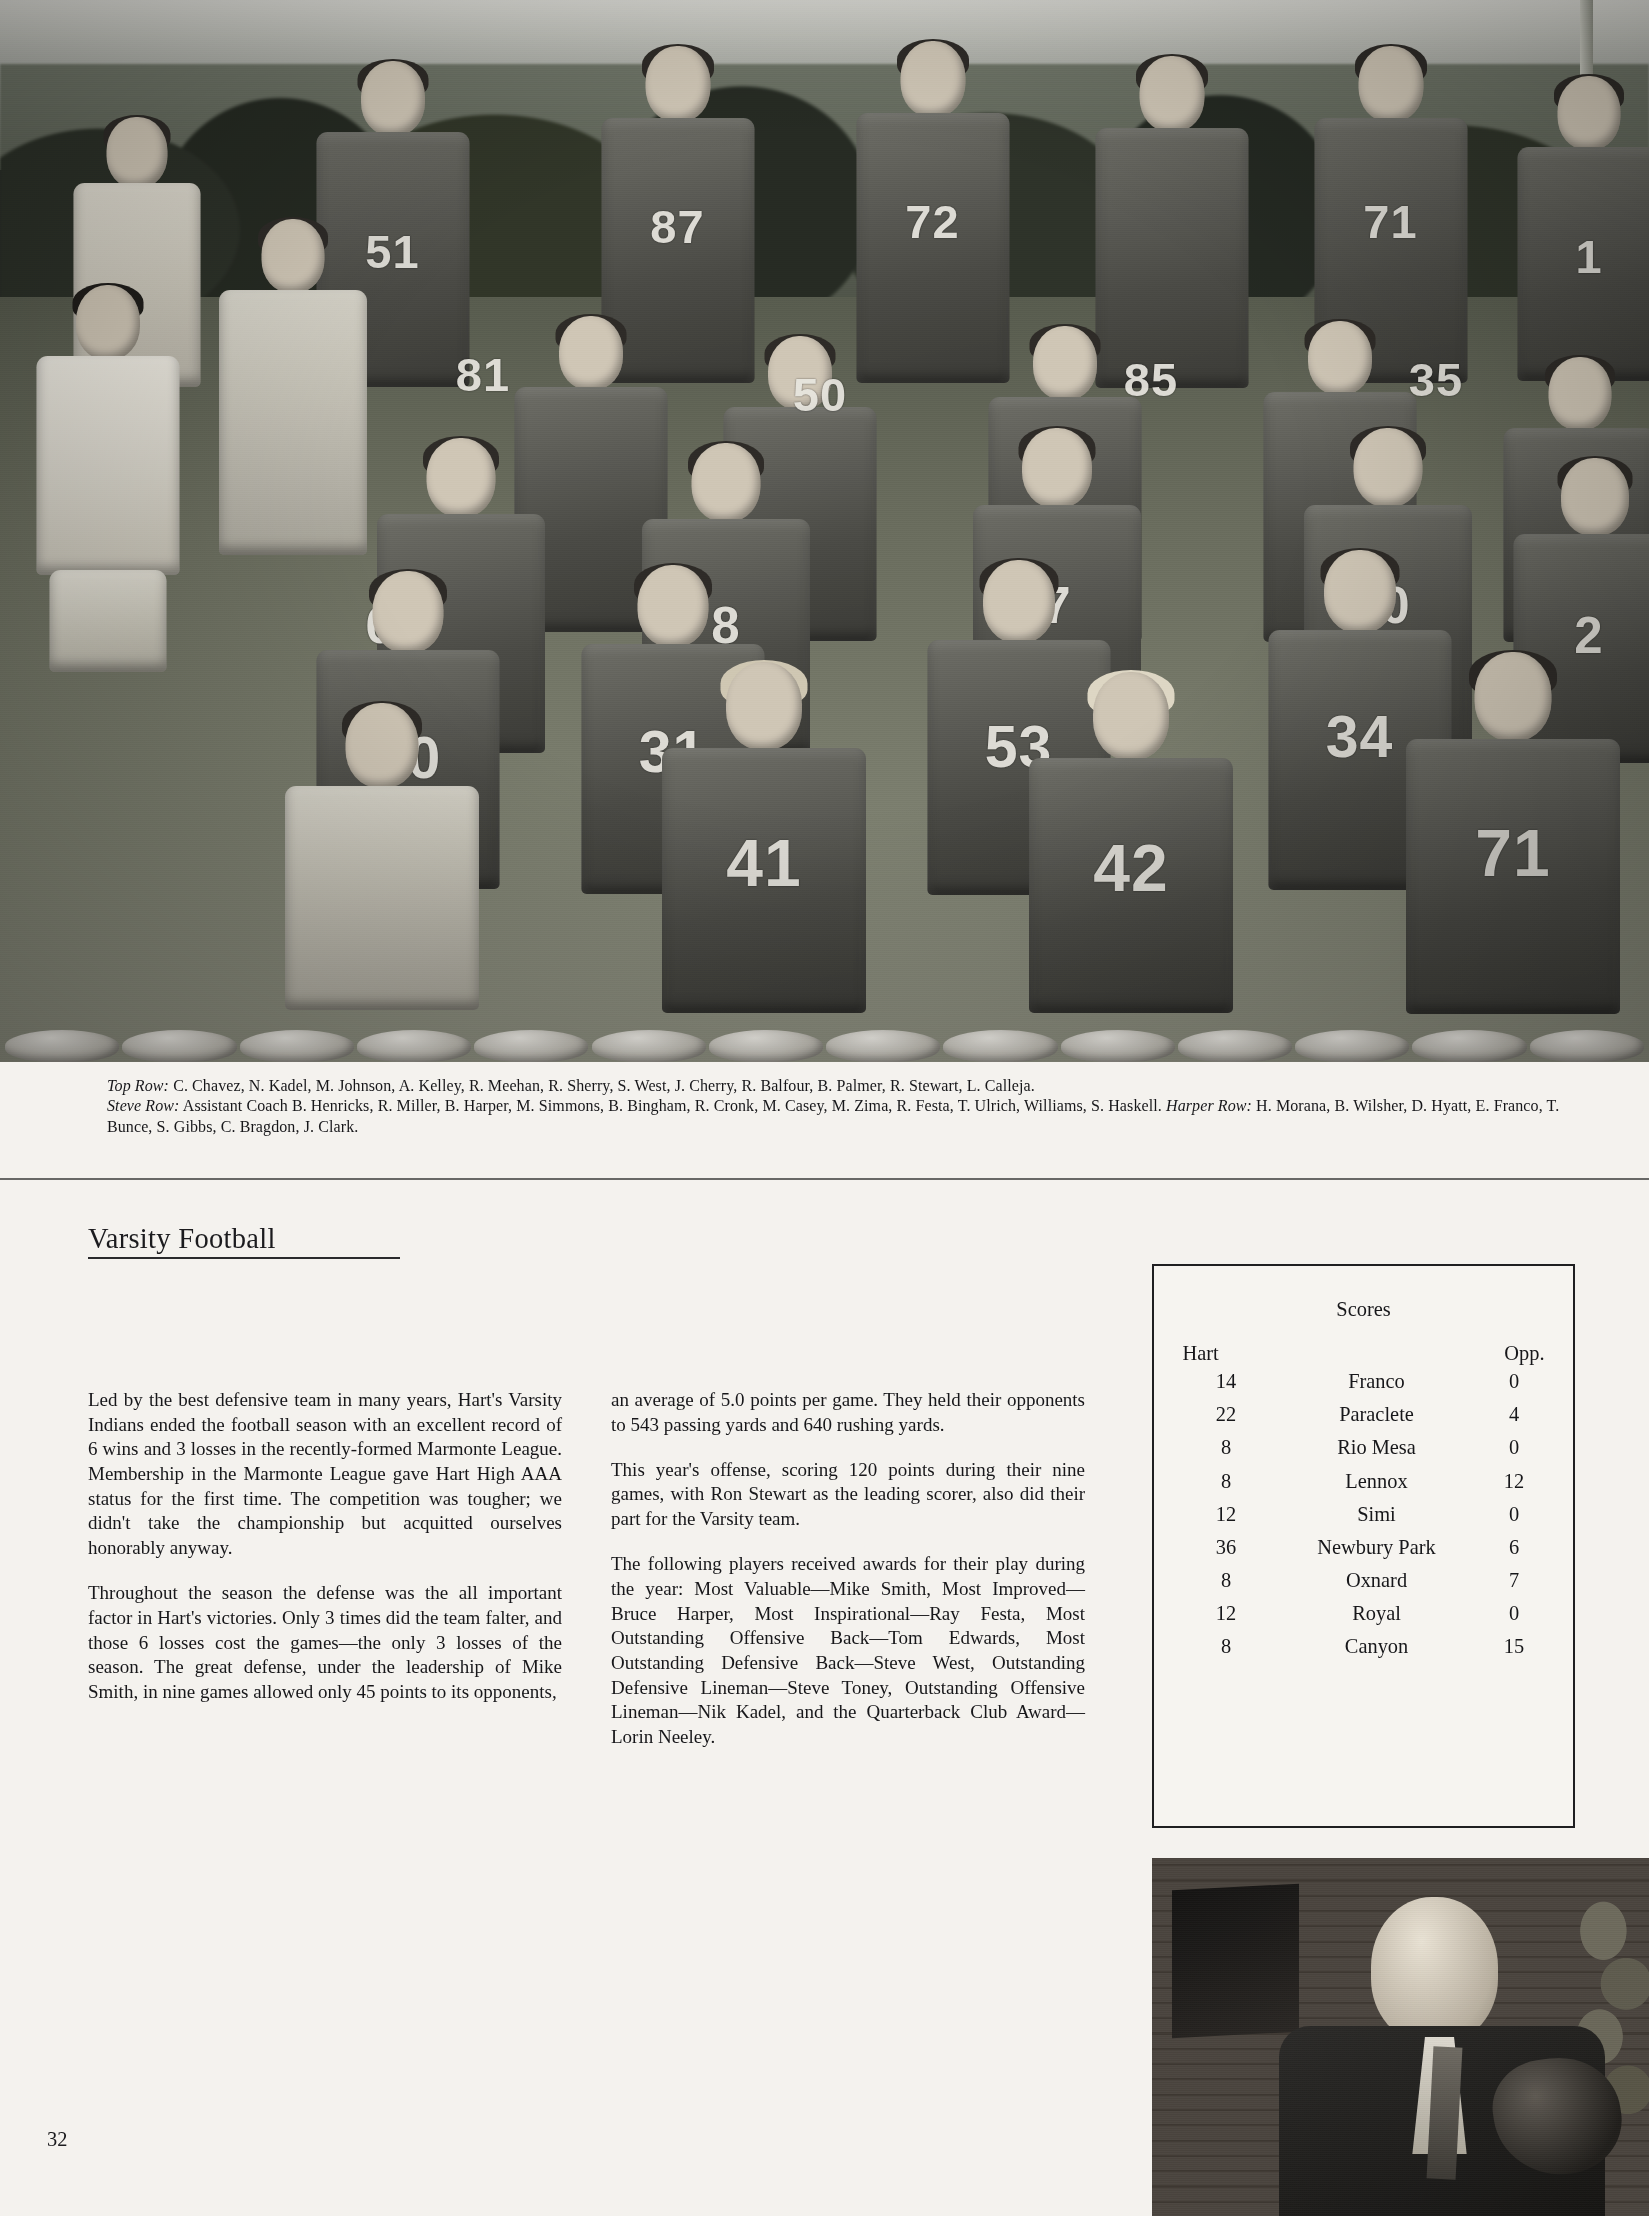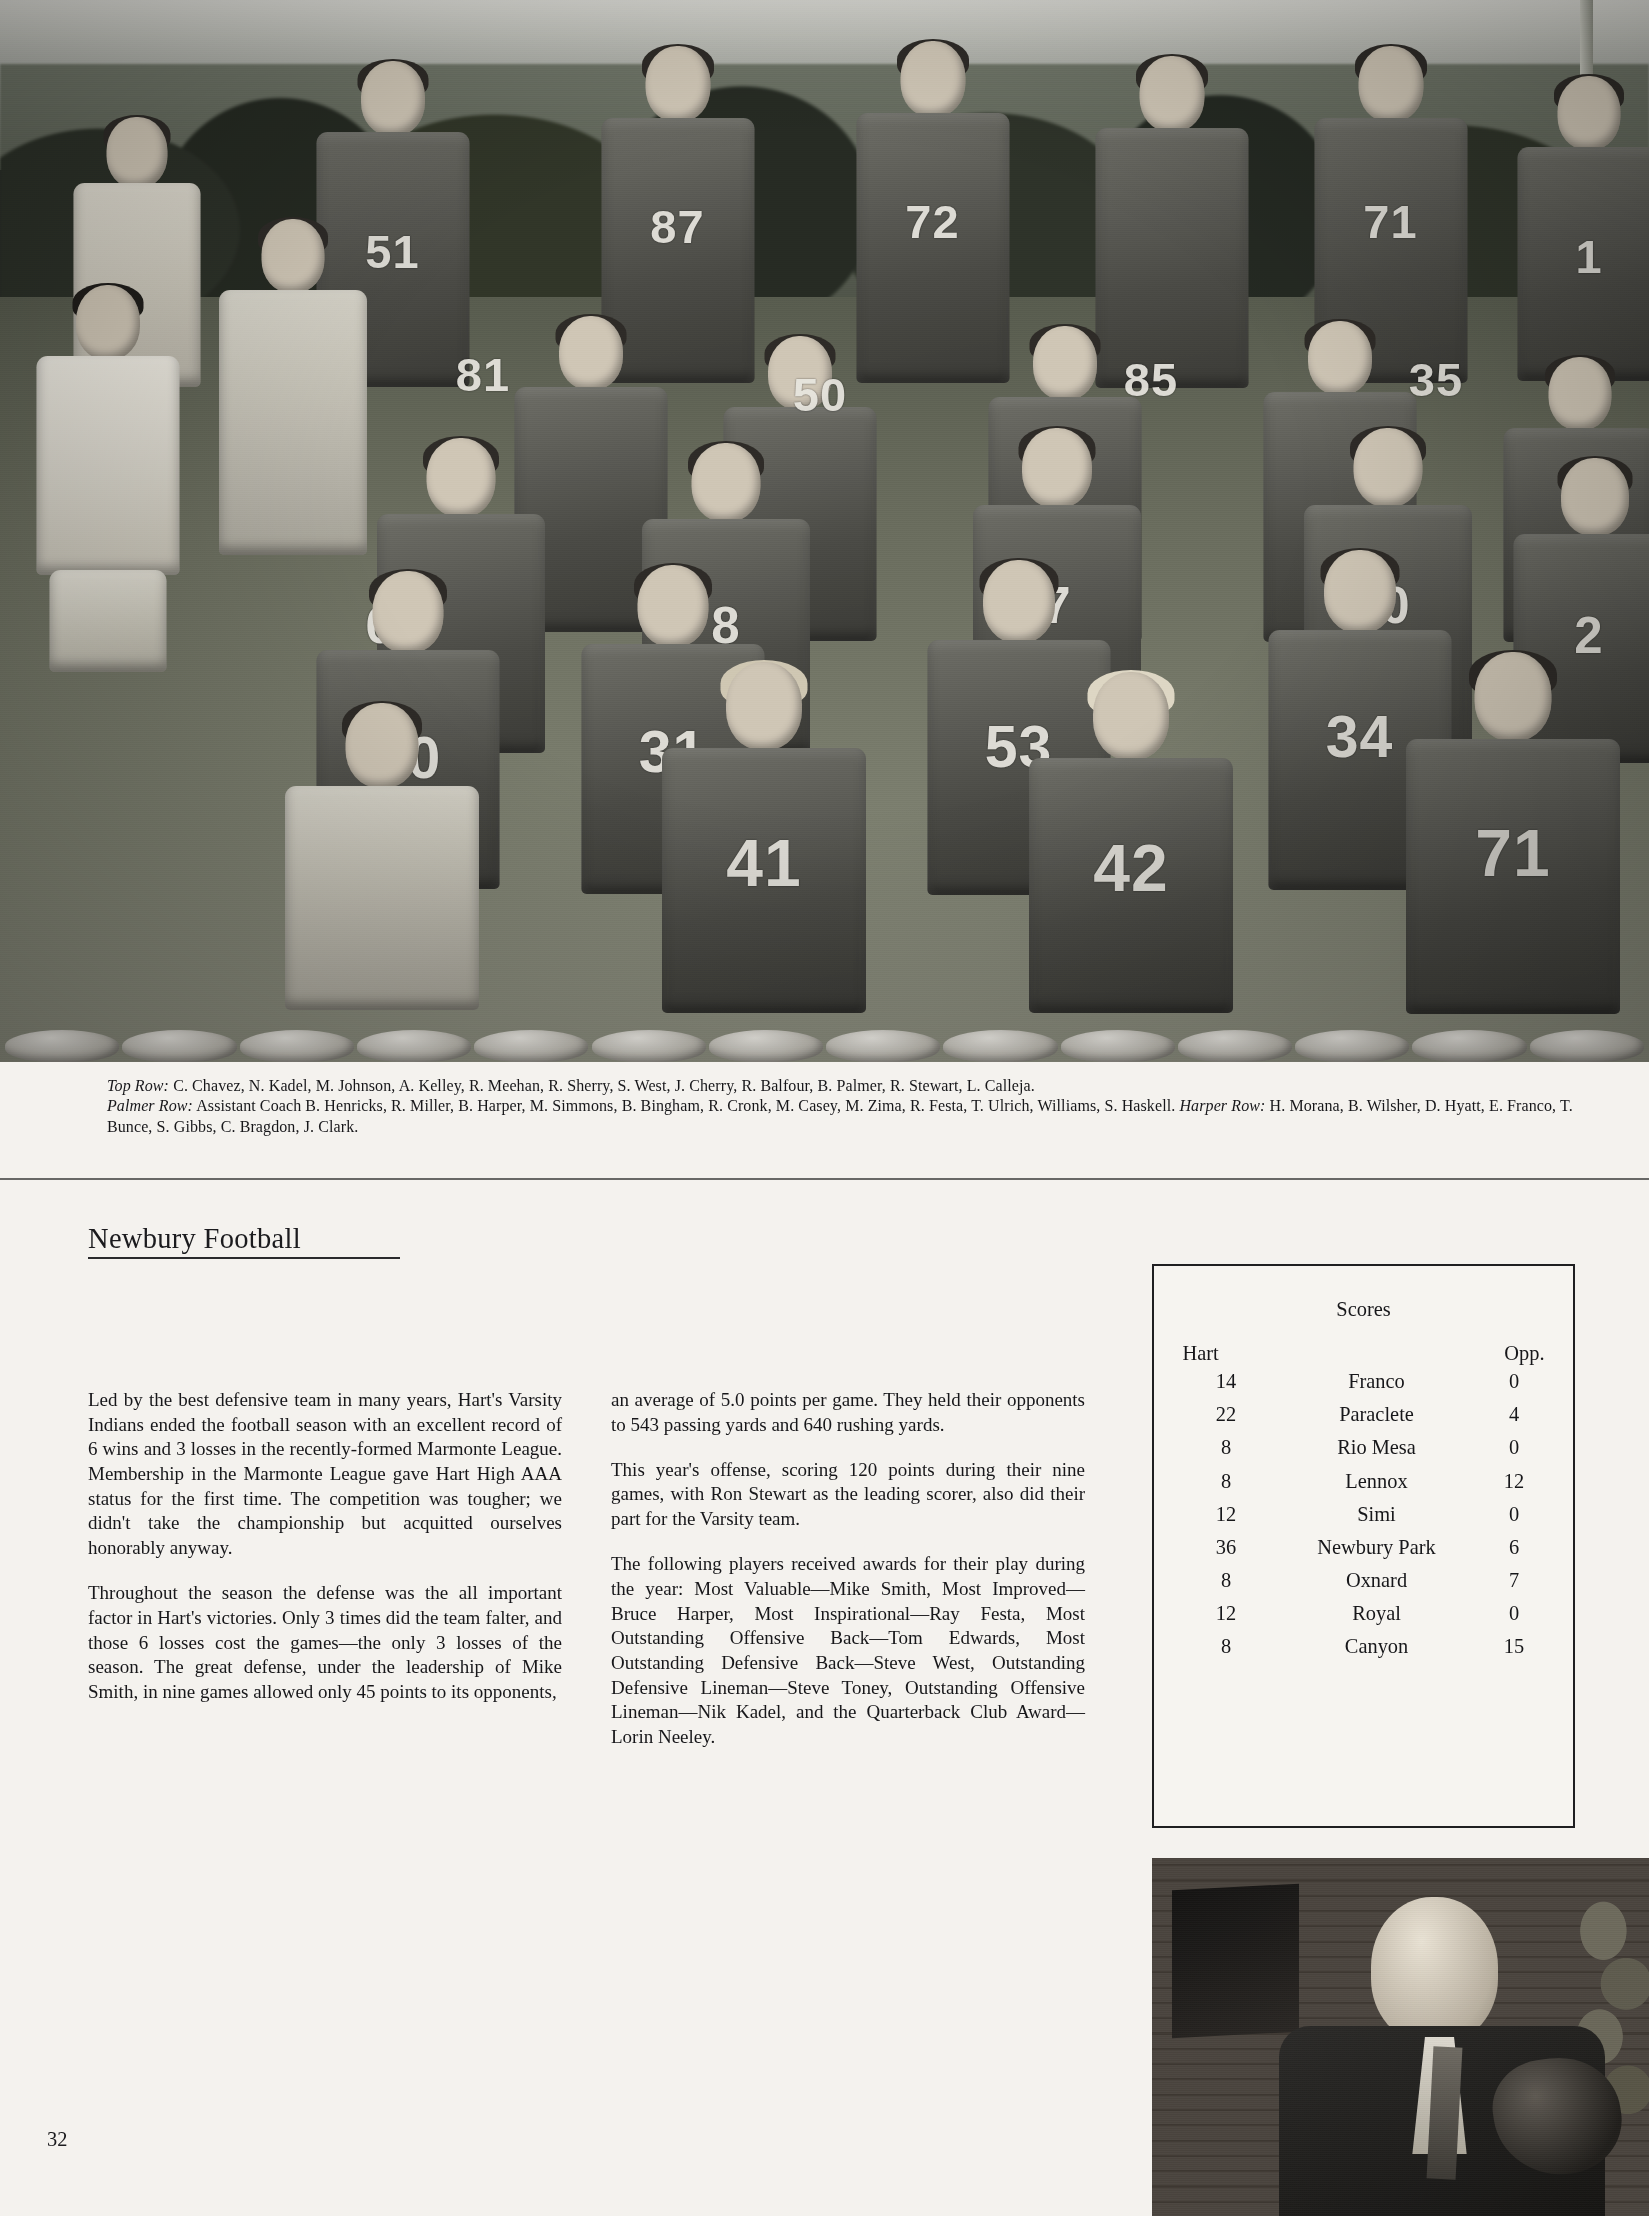--- a/index.html
+++ b/index.html
@@ -513,29 +513,29 @@
     </div>
 
     <div class="photo-grain"></div>
     <div class="photo-vignette"></div>
   </div>
 
   <div class="caption">
     <span class="lbl">Top Row:</span>
     <span>C. Chavez, N. Kadel, M. Johnson, A. Kelley, R. Meehan, R. Sherry, S. West, J. Cherry, R. Balfour, B. Palmer, R. Stewart, L. Calleja.</span>
     <br>
-    <span class="lbl">Palmer Row:</span>
+    <span class="lbl">Steve Row:</span>
     <span>Assistant Coach B. Henricks, R. Miller, B. Harper, M. Simmons, B. Bingham, R. Cronk, M. Casey, M. Zima, R. Festa, T. Ulrich, Williams, S. Haskell.</span>
     <span class="lbl">Harper Row:</span>
     <span>H. Morana, B. Wilsher, D. Hyatt, E. Franco, T. Bunce, S. Gibbs, C. Bragdon, J. Clark.</span>
   </div>
 
   <div class="hrule"></div>
 
-  <div class="kicker">Newbury Football</div>
+  <div class="kicker">Varsity Football</div>
   <div class="kicker-underline"></div>
 
   <div class="col col1">
     <p>Led by the best defensive team in many years, Hart's Varsity Indians ended the football season with an excellent record of 6 wins and 3 losses in the recently-formed Marmonte League. Membership in the Marmonte League gave Hart High AAA status for the first time. The competition was tougher; we didn't take the championship but acquitted ourselves honorably anyway.</p>
     <p>Throughout the season the defense was the all important factor in Hart's victories. Only 3 times did the team falter, and those 6 losses cost the games—the only 3 losses of the season. The great defense, under the leadership of Mike Smith, in nine games allowed only 45 points to its opponents,</p>
   </div>
   <div class="col col2">
     <p>an average of 5.0 points per game. They held their opponents to 543 passing yards and 640 rushing yards.</p>
     <p>This year's offense, scoring 120 points during their nine games, with Ron Stewart as the leading scorer, also did their part for the Varsity team.</p>
     <p>The following players received awards for their play during the year: Most Valuable—Mike Smith, Most Improved—Bruce Harper, Most Inspirational—Ray Festa, Most Outstanding Offensive Back—Tom Edwards, Most Outstanding Defensive Back—Steve West, Outstanding Defensive Lineman—Steve Toney, Outstanding Offensive Lineman—Nik Kadel, and the Quarterback Club Award—Lorin Neeley.</p>

